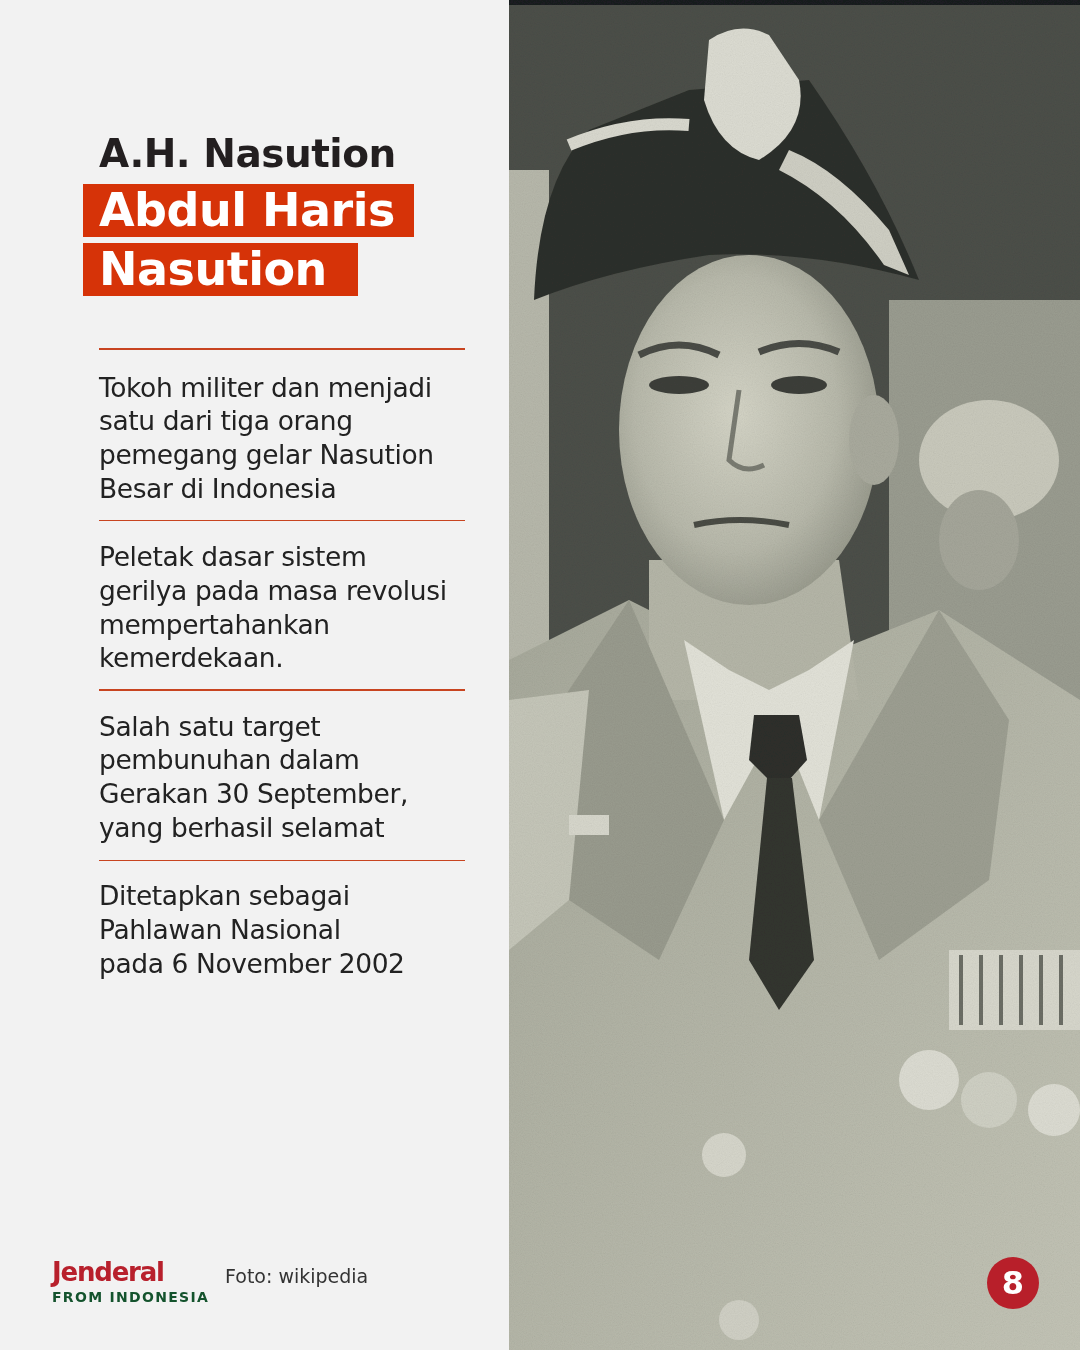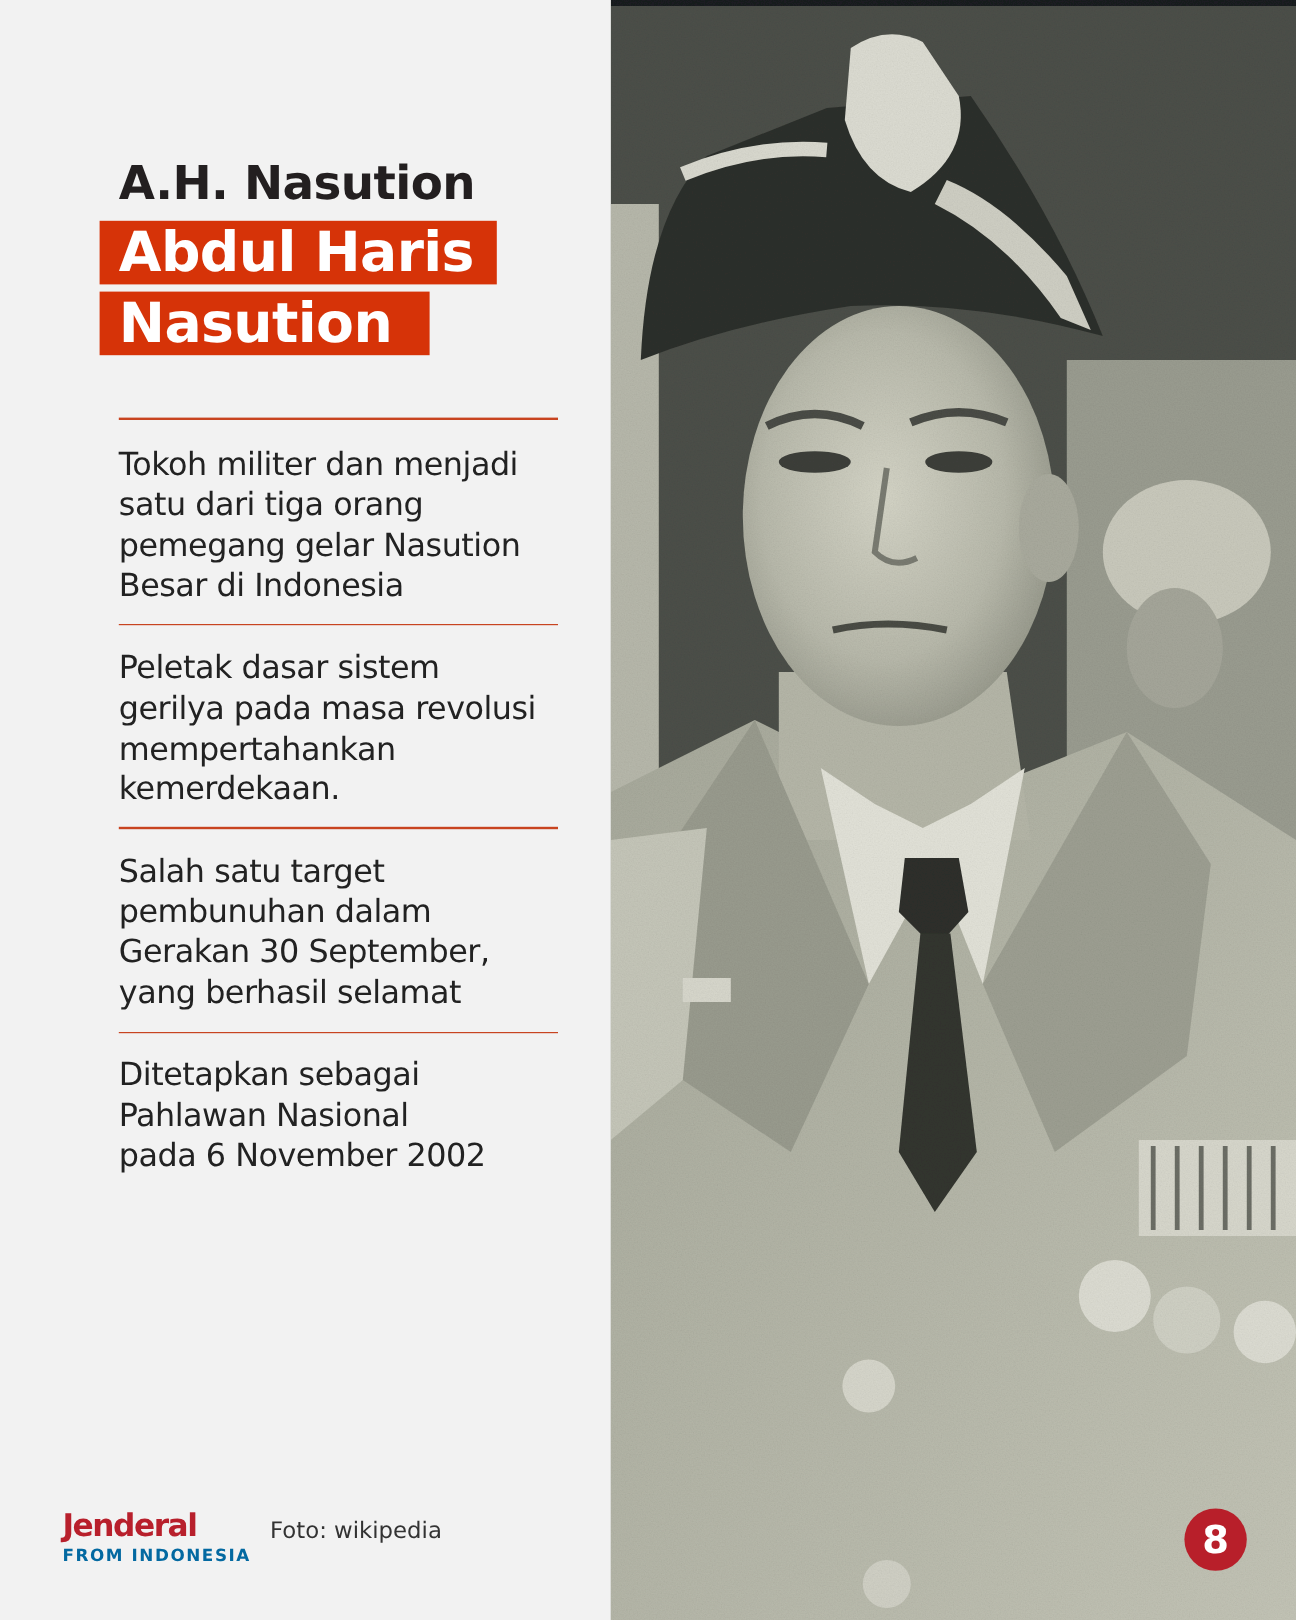--- a/index.html
+++ b/index.html
@@ -31,21 +31,21 @@
     .photo { position: absolute; left: 509px; top: 0; width: 571px; height: 1350px; overflow: hidden; background: #8b8f84; }
     .photo svg { display: block; }
 
     .logo { position: absolute; left: 52px; top: 1258px; }
     .logo-main {
       font-family: "DejaVu Sans", sans-serif; font-weight: 700; font-size: 26px;
       color: #b8202c; letter-spacing: -1.2px; line-height: 28px; white-space: nowrap;
     }
     .logo-sub {
       font-family: "DejaVu Sans", sans-serif; font-weight: 700; font-size: 14px;
-      color: #0369a1; letter-spacing: 1.3px; line-height: 18px; margin-top: 2px; white-space: nowrap;
+      color: #14532d; letter-spacing: 1.3px; line-height: 18px; margin-top: 2px; white-space: nowrap;
     }
     .credit {
       position: absolute; left: 225px; top: 1265px;
       font-family: "DejaVu Sans", sans-serif; font-size: 19px; color: #333333; white-space: nowrap;
     }
 
     .page-badge {
       position: absolute; left: 987px; top: 1257px; width: 52px; height: 52px;
       border-radius: 50%; background: #b81f2a; color: #ffffff;
       font-family: "DejaVu Sans", sans-serif; font-weight: 700; font-size: 32px;

